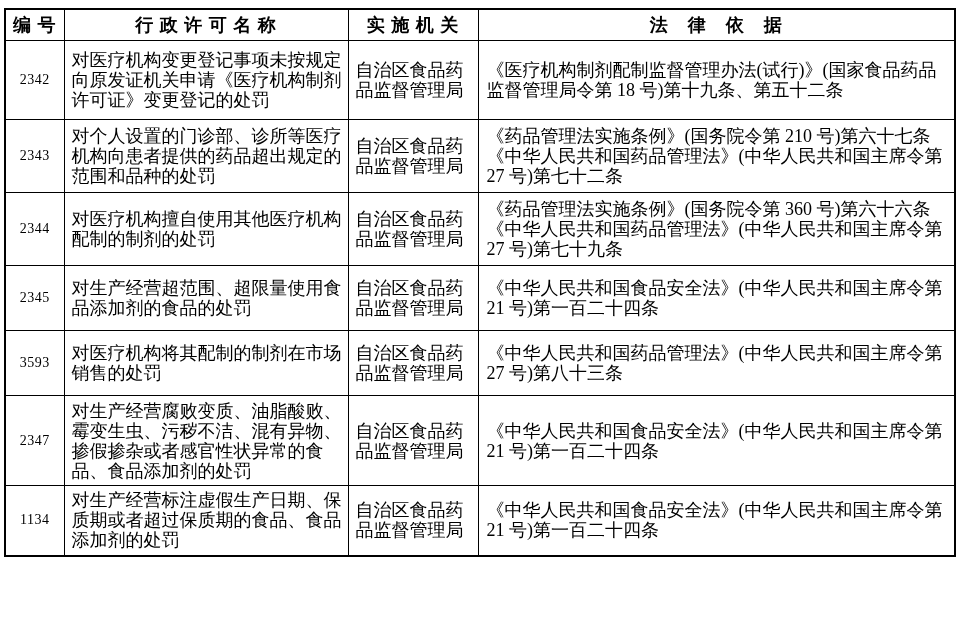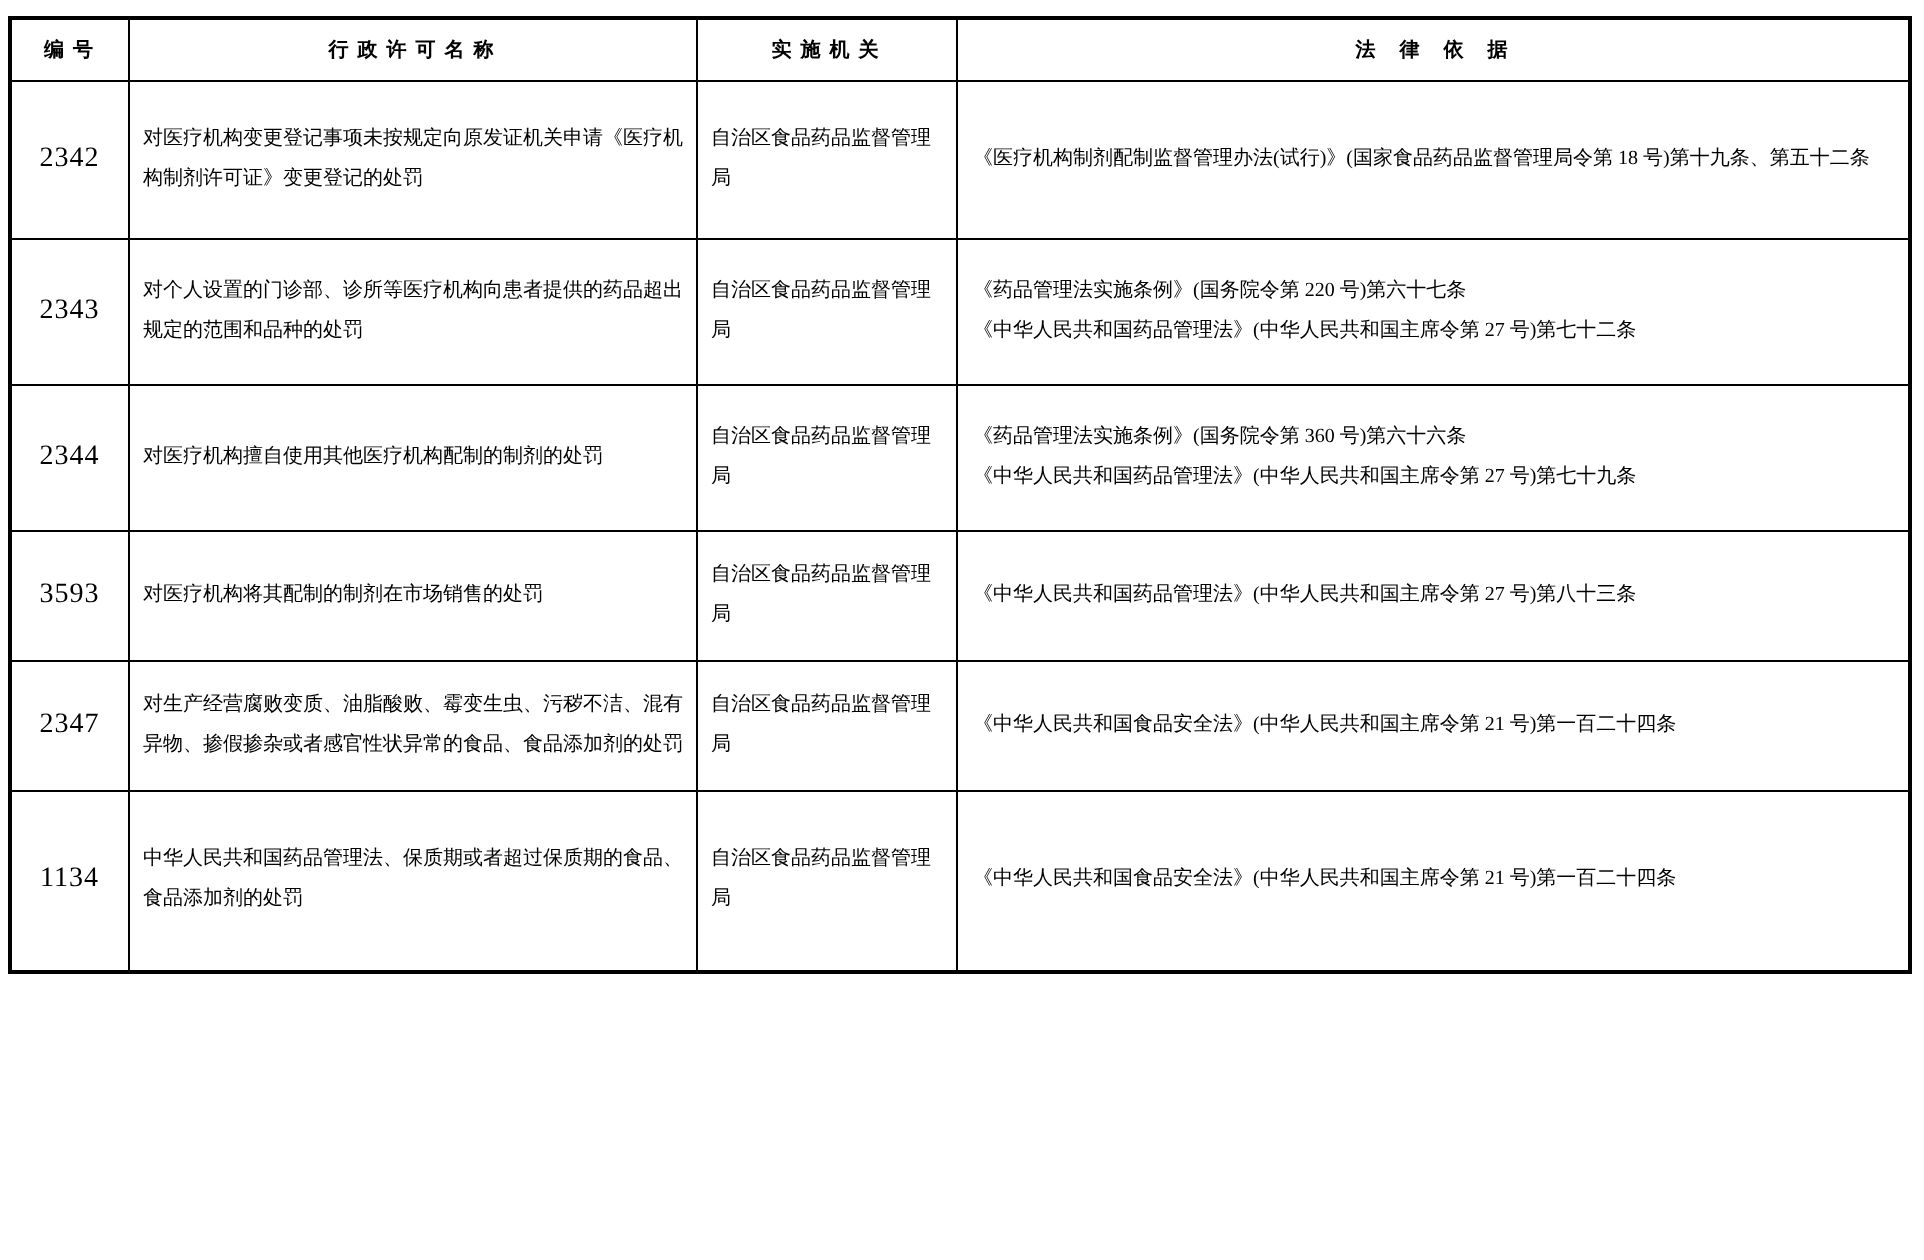--- a/index.html
+++ b/index.html
@@ -19,21 +19,21 @@
   }
   table.permit-table {
     border-collapse: collapse;
     table-layout: fixed;
     width: 950px;
     border: 2px solid #000;
   }
   .permit-table th,
   .permit-table td {
     border: 1px solid #000;
-    font-size: 10px;
+    font-size: 18px;
     vertical-align: middle;
     overflow: hidden;
   }
   .permit-table th {
     font-weight: bold;
     height: 26px;
     text-align: center;
     white-space: pre;
     padding: 2px 2px;
     letter-spacing: 1px;
@@ -93,52 +93,60 @@
           <td class="c-agency">自治区食品药品监督管理局</td>
           <td class="c-law">
             <span class="law-line">《医疗机构制剂配制监督管理办法(试行)》(国家食品药品监督管理局令第 18 号)第十九条、第五十二条</span>
           </td>
         </tr>
         <tr>
           <td class="c-id">2343</td>
           <td class="c-name">对个人设置的门诊部、诊所等医疗机构向患者提供的药品超出规定的范围和品种的处罚</td>
           <td class="c-agency">自治区食品药品监督管理局</td>
           <td class="c-law">
-            <span class="law-line">《药品管理法实施条例》(国务院令第 220 号)第六十七条</span>
+            <span class="law-line">《药品管理法实施条例》(国务院令第 210 号)第六十七条</span>
             <span class="law-line">《中华人民共和国药品管理法》(中华人民共和国主席令第 27 号)第七十二条</span>
           </td>
         </tr>
         <tr>
           <td class="c-id">2344</td>
           <td class="c-name">对医疗机构擅自使用其他医疗机构配制的制剂的处罚</td>
           <td class="c-agency">自治区食品药品监督管理局</td>
           <td class="c-law">
             <span class="law-line">《药品管理法实施条例》(国务院令第 360 号)第六十六条</span>
             <span class="law-line">《中华人民共和国药品管理法》(中华人民共和国主席令第 27 号)第七十九条</span>
+          </td>
+        </tr>
+        <tr>
+          <td class="c-id">2345</td>
+          <td class="c-name">对生产经营超范围、超限量使用食品添加剂的食品的处罚</td>
+          <td class="c-agency">自治区食品药品监督管理局</td>
+          <td class="c-law">
+            <span class="law-line">《中华人民共和国食品安全法》(中华人民共和国主席令第 21 号)第一百二十四条</span>
           </td>
         </tr>
         <tr>
           <td class="c-id">3593</td>
           <td class="c-name">对医疗机构将其配制的制剂在市场销售的处罚</td>
           <td class="c-agency">自治区食品药品监督管理局</td>
           <td class="c-law">
             <span class="law-line">《中华人民共和国药品管理法》(中华人民共和国主席令第 27 号)第八十三条</span>
           </td>
         </tr>
         <tr>
           <td class="c-id">2347</td>
           <td class="c-name">对生产经营腐败变质、油脂酸败、霉变生虫、污秽不洁、混有异物、掺假掺杂或者感官性状异常的食品、食品添加剂的处罚</td>
           <td class="c-agency">自治区食品药品监督管理局</td>
           <td class="c-law">
             <span class="law-line">《中华人民共和国食品安全法》(中华人民共和国主席令第 21 号)第一百二十四条</span>
           </td>
         </tr>
         <tr>
           <td class="c-id">1134</td>
-          <td class="c-name">中华人民共和国药品管理法、保质期或者超过保质期的食品、食品添加剂的处罚</td>
+          <td class="c-name">对生产经营标注虚假生产日期、保质期或者超过保质期的食品、食品添加剂的处罚</td>
           <td class="c-agency">自治区食品药品监督管理局</td>
           <td class="c-law">
             <span class="law-line">《中华人民共和国食品安全法》(中华人民共和国主席令第 21 号)第一百二十四条</span>
           </td>
         </tr>
       </tbody>
   </table>
 </div>
 
 </body></html>

